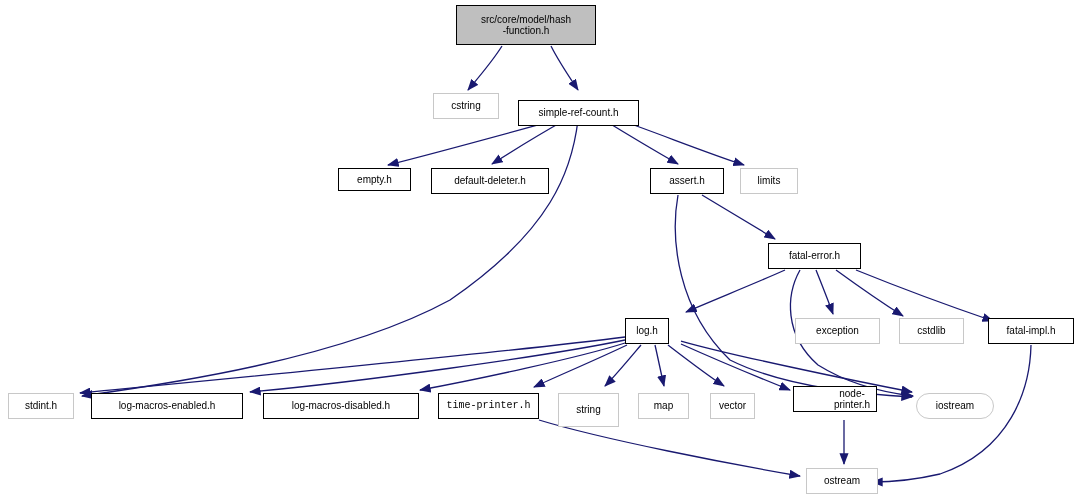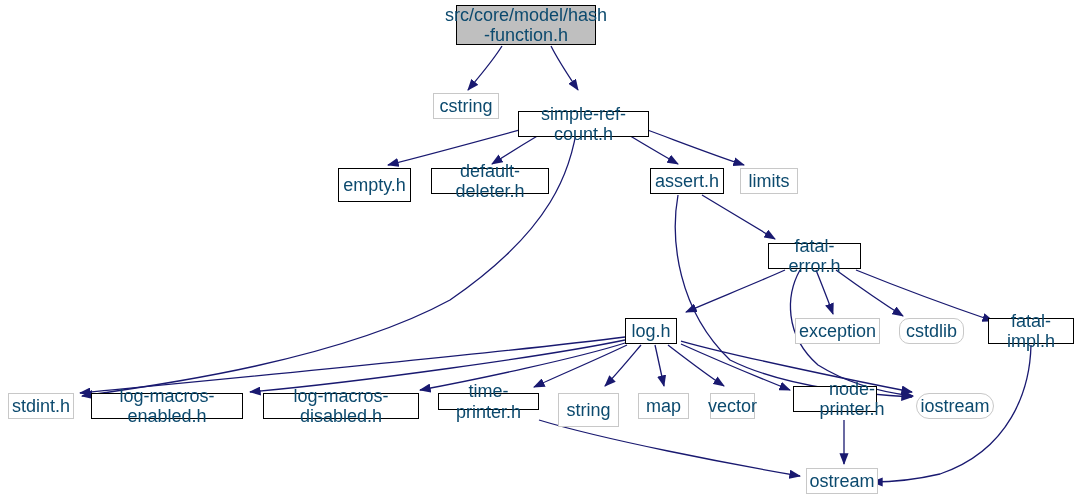--- a/index.html
+++ b/index.html
@@ -1,20 +1,20 @@
 <!DOCTYPE html>
 <html><head>
 <meta charset="utf-8">
 <style>
   html,body{margin:0;padding:0;background:#ffffff;}
   body{width:1077px;height:500px;overflow:hidden;font-family:"Liberation Sans",sans-serif;}
   #graph-root{position:relative;width:1077px;height:500px;}
   svg{position:absolute;left:0;top:0;width:1077px;height:500px;}
   .node-box{position:absolute;box-sizing:border-box;display:flex;align-items:center;justify-content:center;text-align:center;background:#ffffff;}
-  .node-box .lbl{display:block;line-height:1.12;color:#0c4a6e;font-size:18px;white-space:pre-line;}
+  .node-box .lbl{display:block;line-height:1.12;color:#000000;font-size:10px;white-space:pre-line;}
   .n-header{border:1.4px solid #000000;}
   .n-system{border:1.1px solid #c8c8c8;}
   .n-root{border:1.6px solid #000000;background:#bfbfbf;}
 </style>
 </head>
 <body>
 
 <div id="graph-root">
   <svg id="edge-layer" viewBox="0 0 1077 500" xmlns="http://www.w3.org/2000/svg">
     <defs>
@@ -52,60 +52,60 @@
       </g>
   </svg>
   <div id="nodes-layer">
       <div class="node-box n-root" style="left: 456px; top: 5px; width: 140px; height: 40px;">
         <span class="lbl">src/core/model/hash
 -function.h</span>
       </div>
       <div class="node-box n-system" style="left: 433px; top: 93px; width: 66px; height: 26px;">
         <span class="lbl">cstring</span>
       </div>
-      <div class="node-box n-header" style="left: 518px; top: 111px; width: 131px; height: 26px;">
+      <div class="node-box n-header" style="left: 518px; top: 100px; width: 121px; height: 26px;">
         <span class="lbl">simple-ref-count.h</span>
       </div>
-      <div class="node-box n-header" style="left: 338px; top: 168px; width: 73px; height: 34px;">
+      <div class="node-box n-header" style="left: 338px; top: 168px; width: 73px; height: 23px;">
         <span class="lbl">empty.h</span>
       </div>
       <div class="node-box n-header" style="left: 431px; top: 168px; width: 118px; height: 26px;">
         <span class="lbl">default-deleter.h</span>
       </div>
       <div class="node-box n-header" style="left: 650px; top: 168px; width: 74px; height: 26px;">
         <span class="lbl">assert.h</span>
       </div>
       <div class="node-box n-system" style="left: 740px; top: 168px; width: 58px; height: 26px;">
         <span class="lbl">limits</span>
       </div>
       <div class="node-box n-header" style="left: 768px; top: 243px; width: 93px; height: 26px;">
         <span class="lbl">fatal-error.h</span>
       </div>
       <div class="node-box n-system" style="left: 795px; top: 318px; width: 85px; height: 26px;">
         <span class="lbl">exception</span>
       </div>
-      <div class="node-box n-system" style="left: 899px; top: 318px; width: 65px; height: 26px; border-radius: 10px;">
+      <div class="node-box n-system" style="left: 899px; top: 318px; width: 65px; height: 26px;">
         <span class="lbl">cstdlib</span>
       </div>
       <div class="node-box n-header" style="left: 988px; top: 318px; width: 86px; height: 26px;">
         <span class="lbl">fatal-impl.h</span>
       </div>
-      <div class="node-box n-header" style="left: 625px; top: 318px; width: 52px; height: 26px; text-align: right;">
+      <div class="node-box n-header" style="left: 625px; top: 318px; width: 44px; height: 26px; text-align: right;">
         <span class="lbl">log.h</span>
       </div>
       <div class="node-box n-system" style="left: 8px; top: 393px; width: 66px; height: 26px;">
         <span class="lbl">stdint.h</span>
       </div>
       <div class="node-box n-header" style="left: 91px; top: 393px; width: 152px; height: 26px;">
         <span class="lbl">log-macros-enabled.h</span>
       </div>
       <div class="node-box n-header" style="left: 263px; top: 393px; width: 156px; height: 26px;">
         <span class="lbl">log-macros-disabled.h</span>
       </div>
-      <div class="node-box n-header" style="left: 438px; top: 393px; width: 101px; height: 17px;">
+      <div class="node-box n-header" style="left: 438px; top: 393px; width: 101px; height: 26px; font-family: Liberation Mono, monospace;">
         <span class="lbl">time-printer.h</span>
       </div>
       <div class="node-box n-system" style="left: 558px; top: 393px; width: 61px; height: 34px;">
         <span class="lbl">string</span>
       </div>
       <div class="node-box n-system" style="left: 638px; top: 393px; width: 51px; height: 26px;">
         <span class="lbl">map</span>
       </div>
       <div class="node-box n-system" style="left: 710px; top: 393px; width: 45px; height: 26px;">
         <span class="lbl">vector</span>

